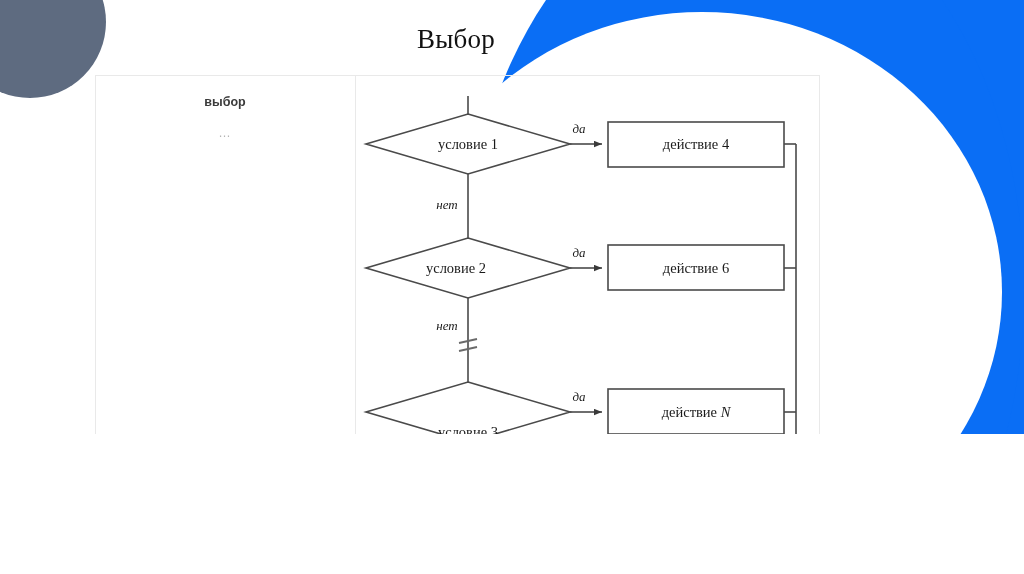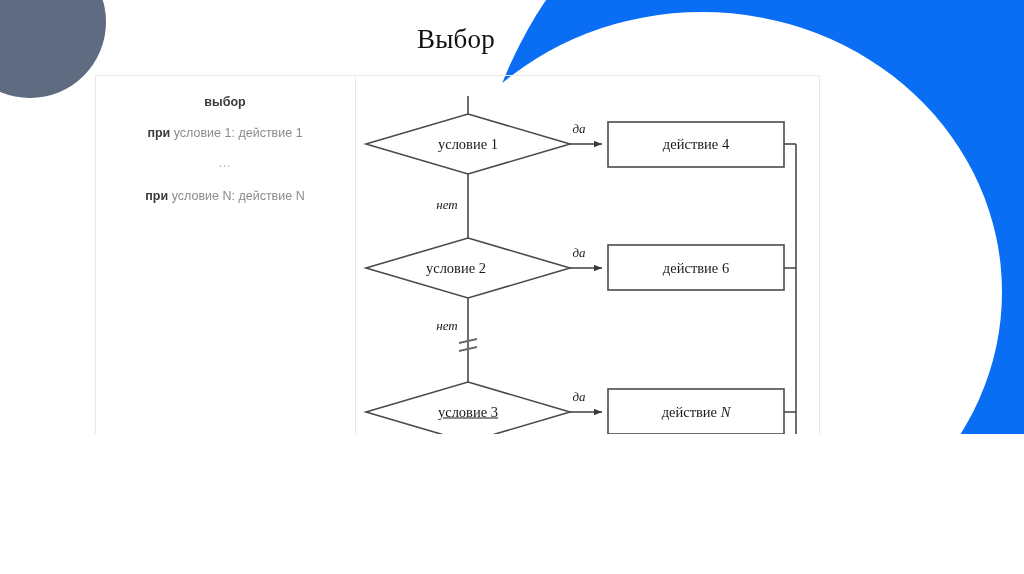--- a/index.html
+++ b/index.html
@@ -164,28 +164,22 @@
 
   <div class="slide-title">Выбор</div>
 
   <div class="panel"></div>
   <div class="panel-divider"></div>
 
   <div class="pseudocode">
     <div class="pc-line kw-only">
       <span>выбор</span>
     </div>
-    <div class="pc-line">
-      <span class="kw">при</span><span> условие 1: действие 1</span>
-    </div>
     <div class="pc-line dots">
       <span>…</span>
-    </div>
-    <div class="pc-line">
-      <span class="kw">при</span><span> условие N: действие N</span>
     </div>
   </div>
 
   <div class="flow">
     <svg width="1024" height="574" viewBox="0 0 1024 574" xmlns="http://www.w3.org/2000/svg">
       <defs>
         <marker id="arrow" markerWidth="9" markerHeight="9" refX="8" refY="3.2" orient="auto" markerUnits="userSpaceOnUse">
           <path d="M0,0 L8,3.2 L0,6.4 z" fill="#3a3a3a"></path>
         </marker>
       </defs>
@@ -220,21 +214,21 @@
       </g>
 
       <g stroke="#6a6a6a" stroke-width="1.8" fill="none">
         <line x1="459" y1="343" x2="477" y2="339"></line>
         <line x1="459" y1="351" x2="477" y2="347"></line>
       </g>
     </svg>
 
     <div class="node-label" style="left:468px; top:144px;text-align:center;">условие 1</div>
     <div class="node-label" style="left:456px; top:268px;">условие 2</div>
-    <div class="node-label" style="left:468px; top:412px;text-decoration:underline;">условие 3</div>
+    <div class="node-label" style="left:468px; top:432px;">условие 3</div>
 
     <div class="node-label" style="left:696px; top:144px;">действие 4</div>
     <div class="node-label" style="left:696px; top:268px;">действие 6</div>
     <div class="node-label" style="left:696px; top:412px;">
       <span>действие</span>
       <span class="ital">N</span>
     </div>
 
     <div class="edge-label" style="left:579px; top:129px;">да</div>
     <div class="edge-label" style="left:579px; top:253px;">да</div>

